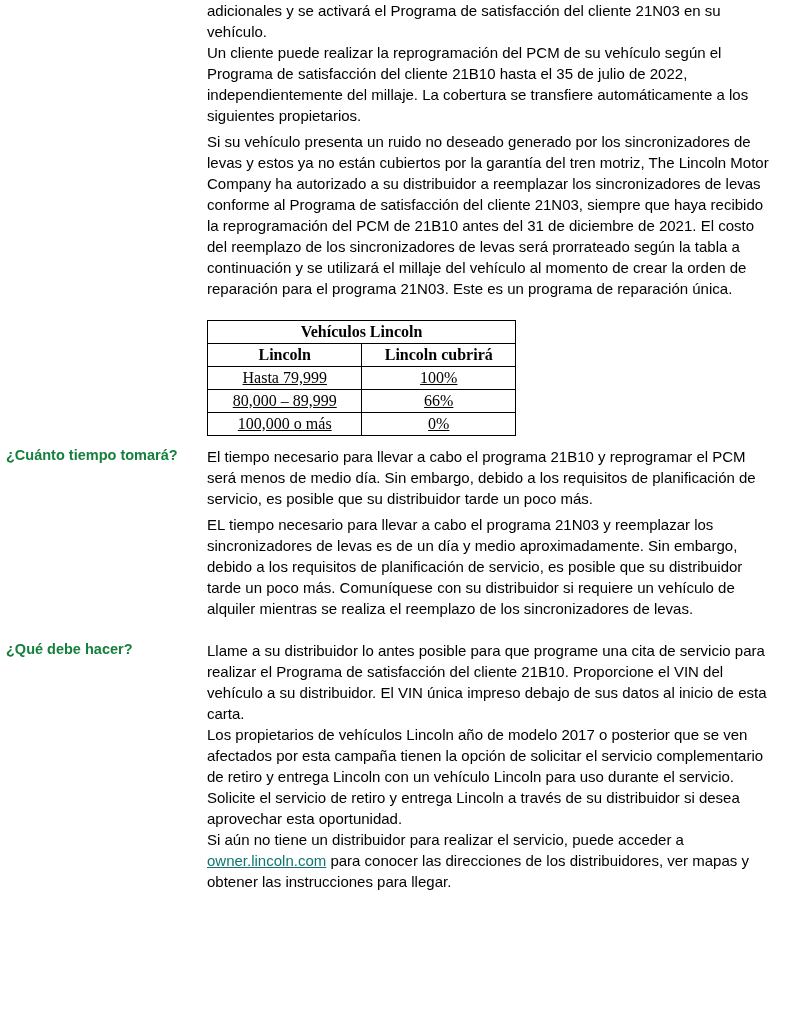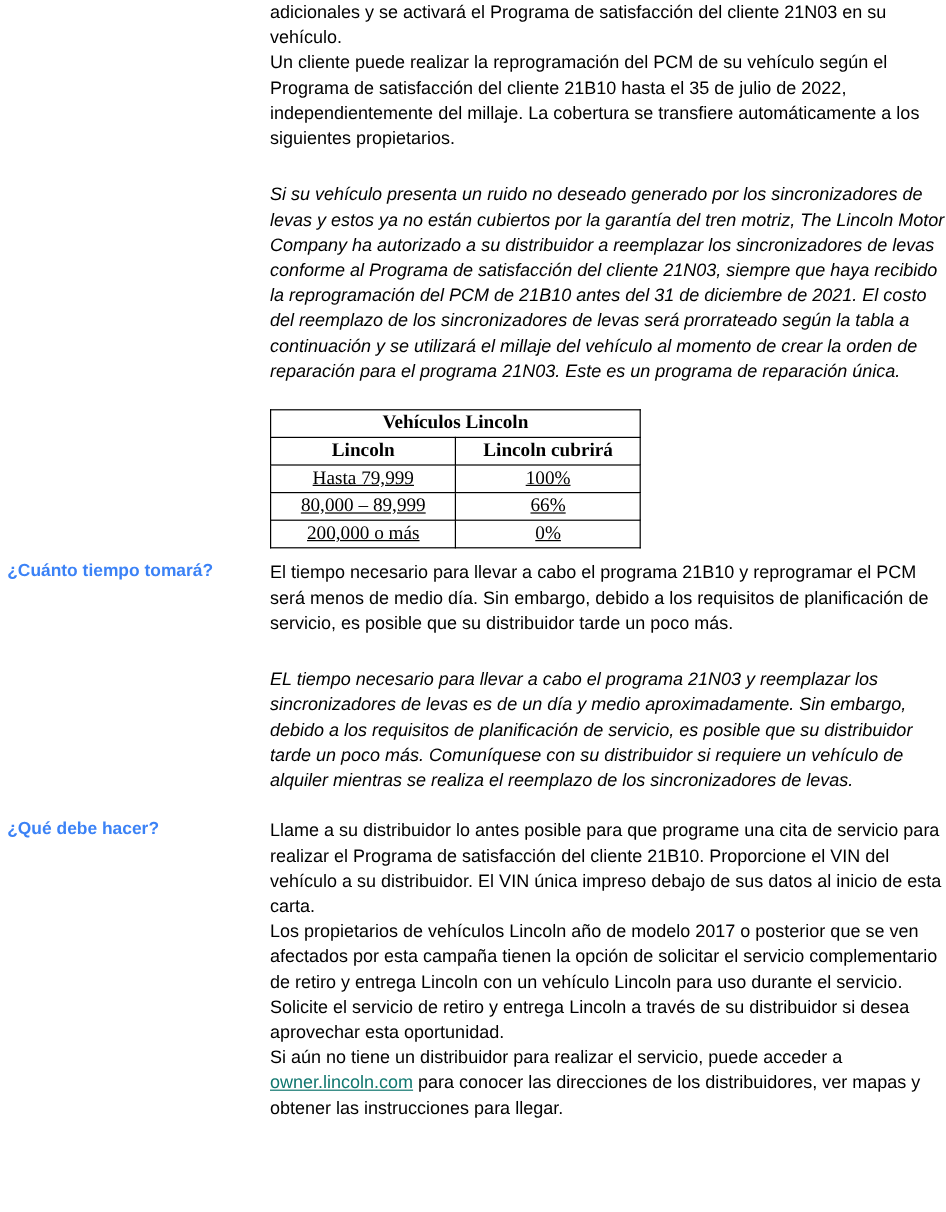--- a/index.html
+++ b/index.html
@@ -22,29 +22,28 @@
     height: 1010px;
     box-sizing: border-box;
     padding: 0;
   }
 
   
   .qa-grid {
     display: grid;
     grid-template-columns: 207px 574px;
     column-gap: 0;
-    gap: 18px;
   }
 
   .qa-label {
     font-family: "Liberation Sans", sans-serif;
     font-size: 14.5px;
     font-weight: bold;
     line-height: 19px;
-    color: #3b82f6;
+    color: #15803d;
     padding-left: 6px;
     padding-right: 6px;
     box-sizing: border-box;
   }
 
   .qa-body {
     font-family: "Liberation Sans", sans-serif;
     font-size: 15px;
     line-height: 21px;
     color: #000;
@@ -52,22 +51,21 @@
     box-sizing: border-box;
   }
 
   .qa-body p {
     margin: 0 0 0 0;
   }
   .qa-body p + p {
     margin-top: 0;
   }
   .qa-body p.gap {
-    margin-top: 26px;
-    font-style: italic;
+    margin-top: 5px;
   }
 
   
   .intro-row .qa-label { }
 
   .doc-link {
     color: #0f766e;
     text-decoration: underline;
   }
 
@@ -136,21 +134,21 @@
             </tr>
             <tr>
               <td>Hasta 79,999</td>
               <td>100%</td>
             </tr>
             <tr>
               <td>80,000 – 89,999</td>
               <td>66%</td>
             </tr>
             <tr>
-              <td>200,000 o más</td>
+              <td>100,000 o más</td>
               <td>0%</td>
             </tr>
           </tbody>
         </table>
       </div>
     </div>
   </div>
 
   <div class="spacer-row-top"></div>
 

